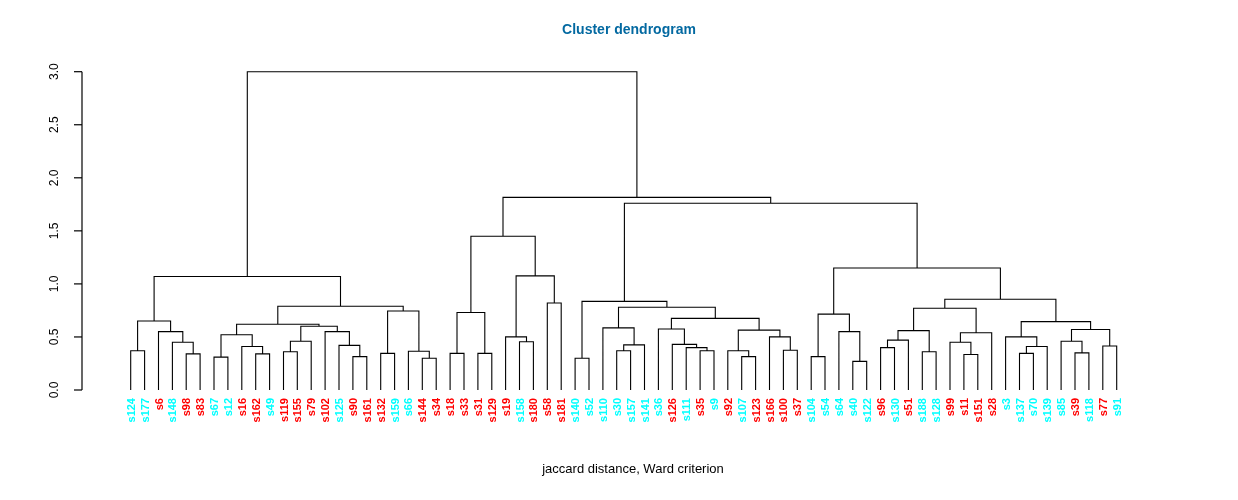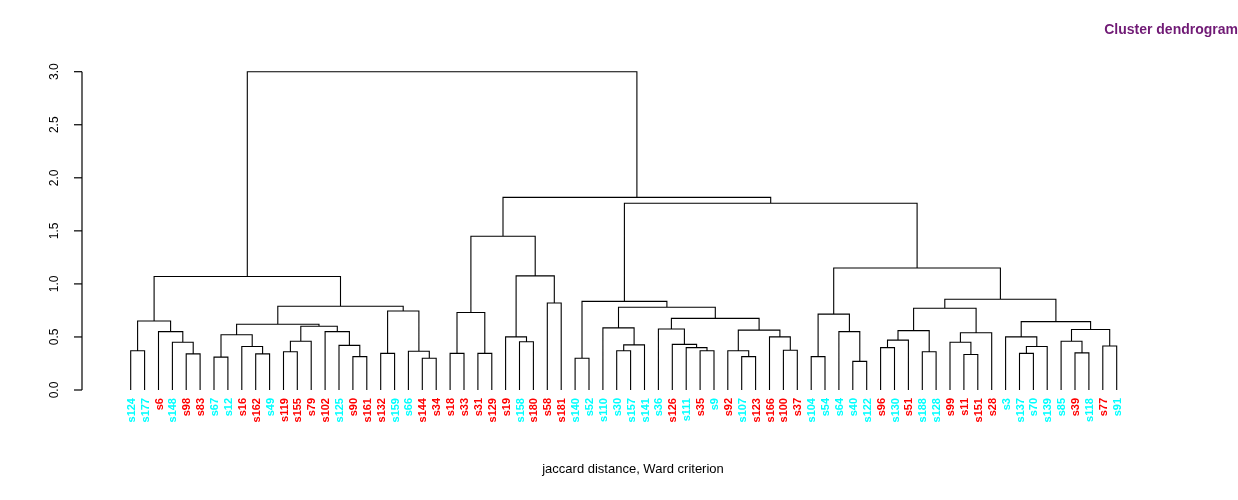--- a/index.html
+++ b/index.html
@@ -1,19 +1,19 @@
 <!DOCTYPE html>
 <html><head>
 <meta charset="utf-8">
 <style>
   html,body{margin:0;padding:0;background:#FFFFFF;}
   #stage{position:relative;width:1238px;height:500px;background:#FFFFFF;overflow:hidden;
          font-family:"Liberation Sans", sans-serif;}
-  .chart-title{position:absolute;top:21px;left:20px;width:1218px;text-align:right;
-         font-size:14px;font-weight:bold;color:#701a75;}
+  .chart-title{position:absolute;top:21px;left:20px;width:1218px;text-align:center;
+         font-size:14px;font-weight:bold;color:#0369a1;}
   .chart-subtitle{position:absolute;top:461px;left:24px;width:1218px;text-align:center;
          font-size:13px;color:#000;}
   svg text{font-family:"Liberation Sans", sans-serif;}
 </style>
 </head>
 <body>
 
 <div id="stage">
   <div class="chart-title">Cluster dendrogram</div>
   <svg id="plot-svg" width="1238" height="500" viewBox="0 0 1238 500">

